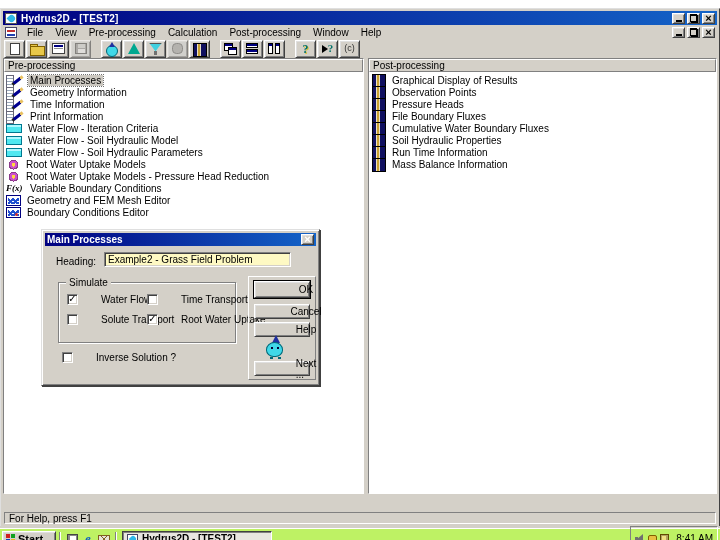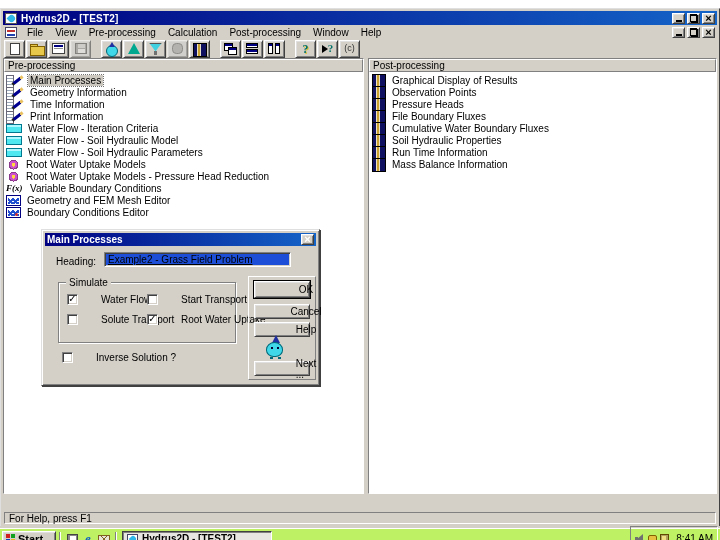--- a/index.html
+++ b/index.html
@@ -124,23 +124,23 @@
   
   .dialog { position:absolute; left:40px; top:220px; width:279px; height:157px; background:#d4d0c8;
             border:1px solid; border-color:#dfdfdf #404040 #404040 #dfdfdf;
             box-shadow:inset 1px 1px 0 #fff, inset -1px -1px 0 #808080, 1px 1px 0 #404040; z-index:5; }
   .dialog-title { position:absolute; left:3px; right:3px; top:3px; height:13px;
                   background:linear-gradient(90deg,#000080,#1464c8);
                   display:flex; align-items:center; padding:0 2px; color:#fff; font-weight:bold; }
   .dialog-title .win-btn { margin-left:auto; }
   .dlg-label { position:absolute; left:14px; top:26px; }
   .dlg-input { position:absolute; left:62px; top:22px; width:187px; height:15px;
-               font:10px "Liberation Sans",sans-serif; padding:0 3px; background:#1d4ed8;
+               font:10px "Liberation Sans",sans-serif; padding:0 3px; background:#fef9c3;
                border:1px solid; border-color:#808080 #fff #fff #808080;
-               box-shadow:inset 1px 1px 0 #404040, inset -1px -1px 0 #d4d0c8; outline:none;text-decoration:underline; }
+               box-shadow:inset 1px 1px 0 #404040, inset -1px -1px 0 #d4d0c8; outline:none; }
   .groupbox { position:absolute; left:16px; top:52px; width:178px; height:61px;
               border:1px solid #808080; box-shadow:1px 1px 0 #fff, inset 1px 1px 0 #fff; }
   .groupbox-legend { position:absolute; top:-6px; left:7px; background:#d4d0c8; padding:0 3px; }
   .cb { position:absolute; display:flex; align-items:flex-end; gap:23px; white-space:nowrap; }
   .cb-box { width:11px; height:11px; background:#fff; border:1px solid; border-color:#808080 #fff #fff #808080;
             box-shadow:inset 1px 1px 0 #404040, inset -1px -1px 0 #d4d0c8;
             display:flex; align-items:center; justify-content:center; }
   .cb-box[data-checked="true"]::after { content:"✓"; font:bold 10px/10px "DejaVu Sans",sans-serif; margin-top:-1px; }
   .cb1 { left:8px; top:11px; } .cb2 { left:88px; top:11px; }
   .cb3 { left:8px; top:31px; } .cb4 { left:88px; top:31px; }
@@ -417,21 +417,21 @@
       <input class="dlg-input" type="text" value="Example2 - Grass Field Problem" style="">
 
       <div class="groupbox">
         <span class="groupbox-legend">Simulate</span>
         <div class="cb cb1">
           <span class="cb-box" data-checked="true"></span>
           <span>Water Flow</span>
         </div>
         <div class="cb cb2">
           <span class="cb-box" data-checked="false"></span>
-          <span>Start Transport</span>
+          <span>Time Transport</span>
         </div>
         <div class="cb cb3">
           <span class="cb-box" data-checked="false"></span>
           <span>Solute Transport</span>
         </div>
         <div class="cb cb4">
           <span class="cb-box" data-checked="true"></span>
           <span>Root Water Uptake</span>
         </div>
       </div>

